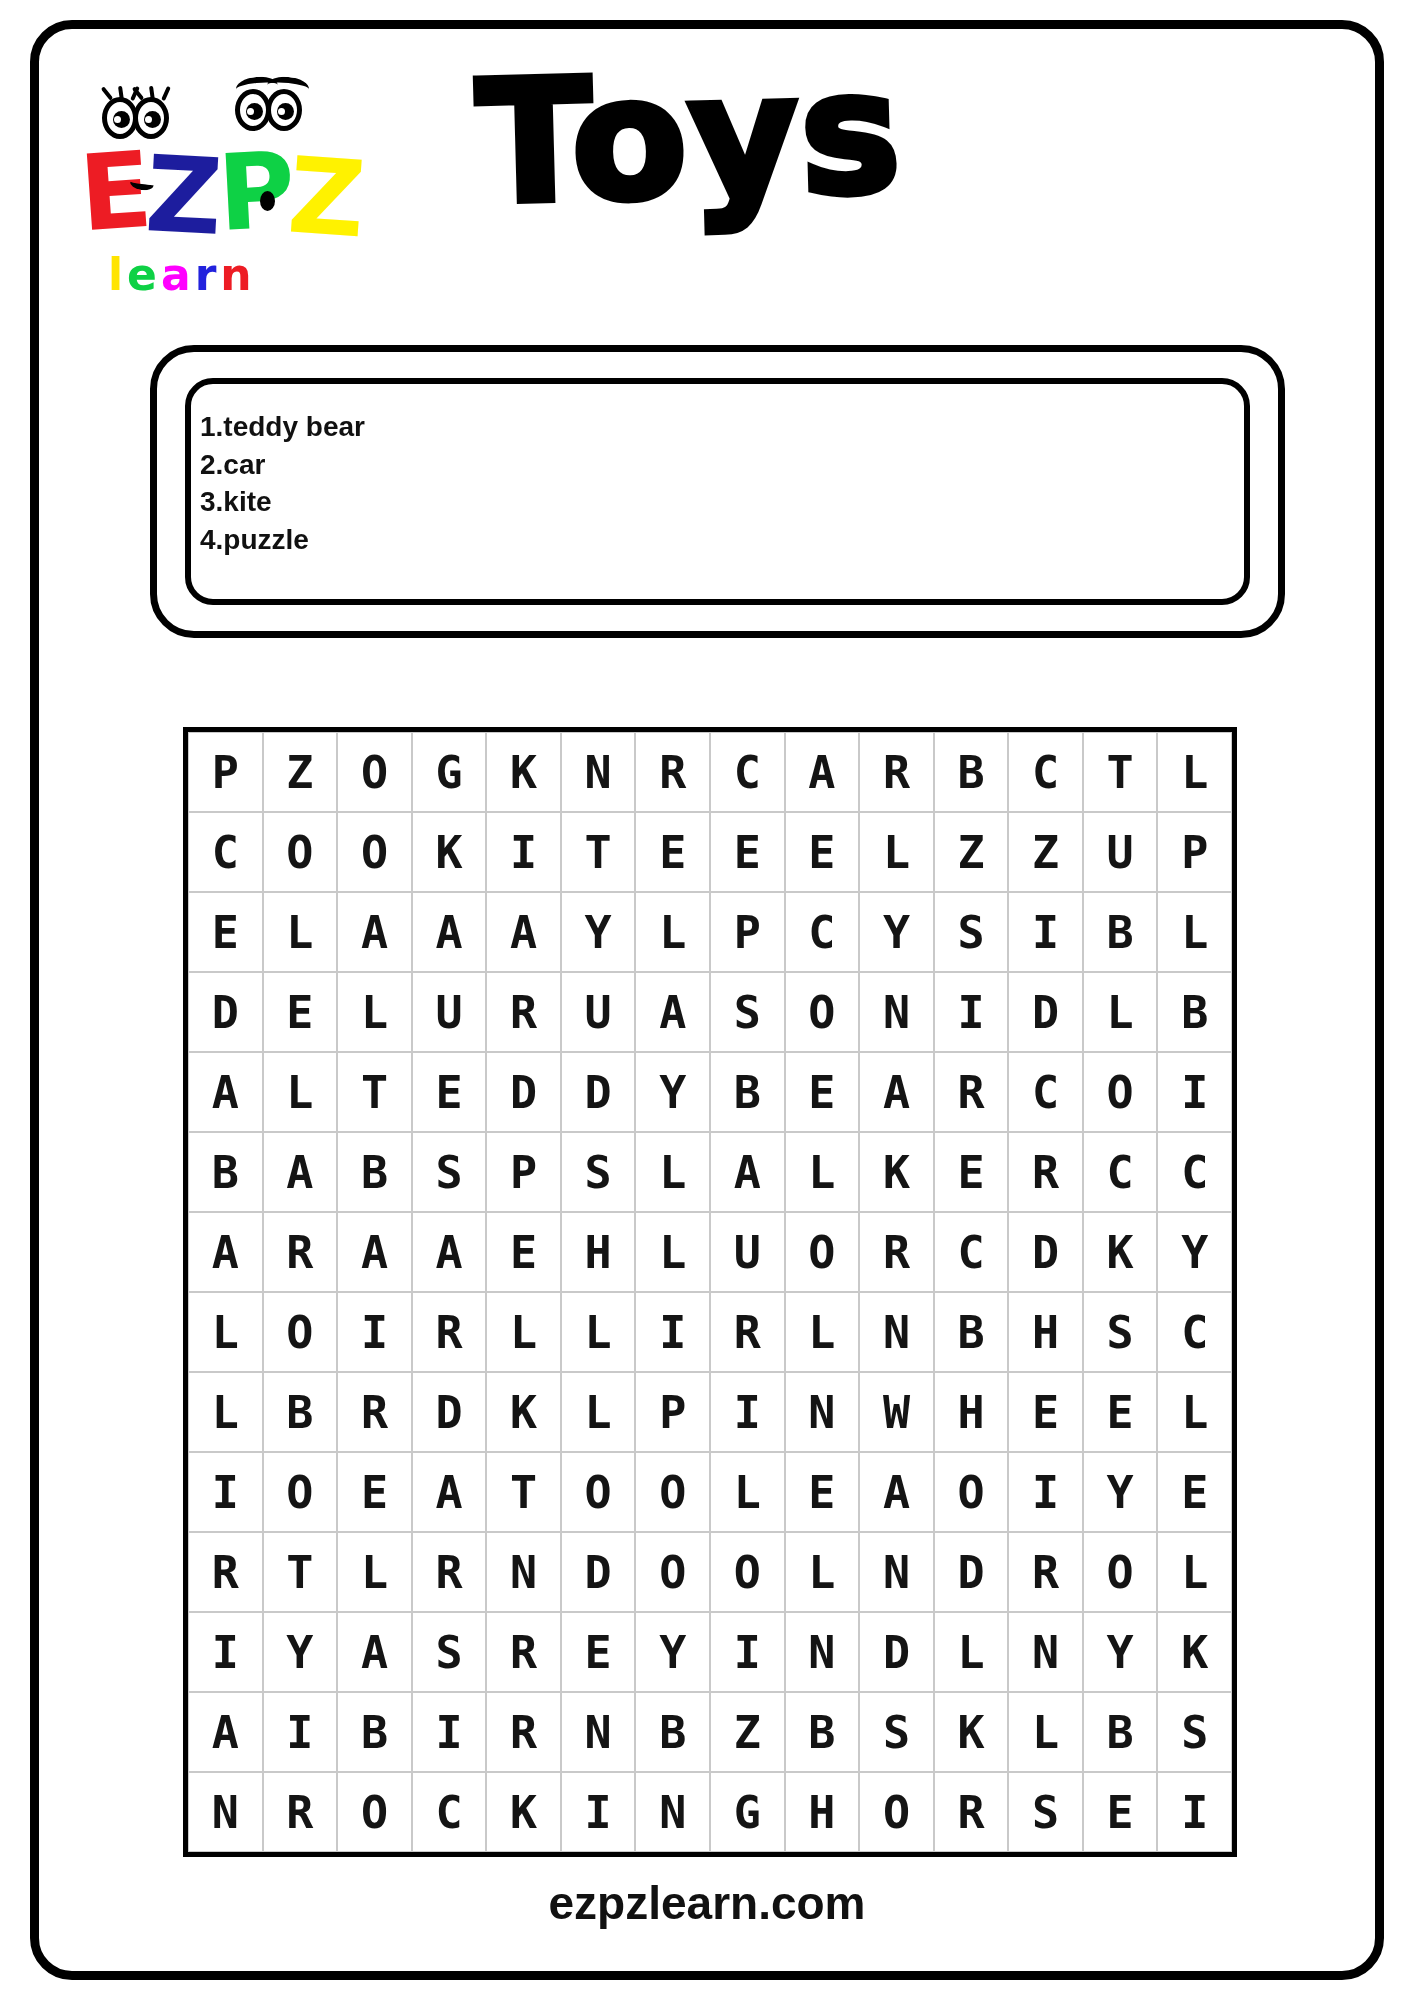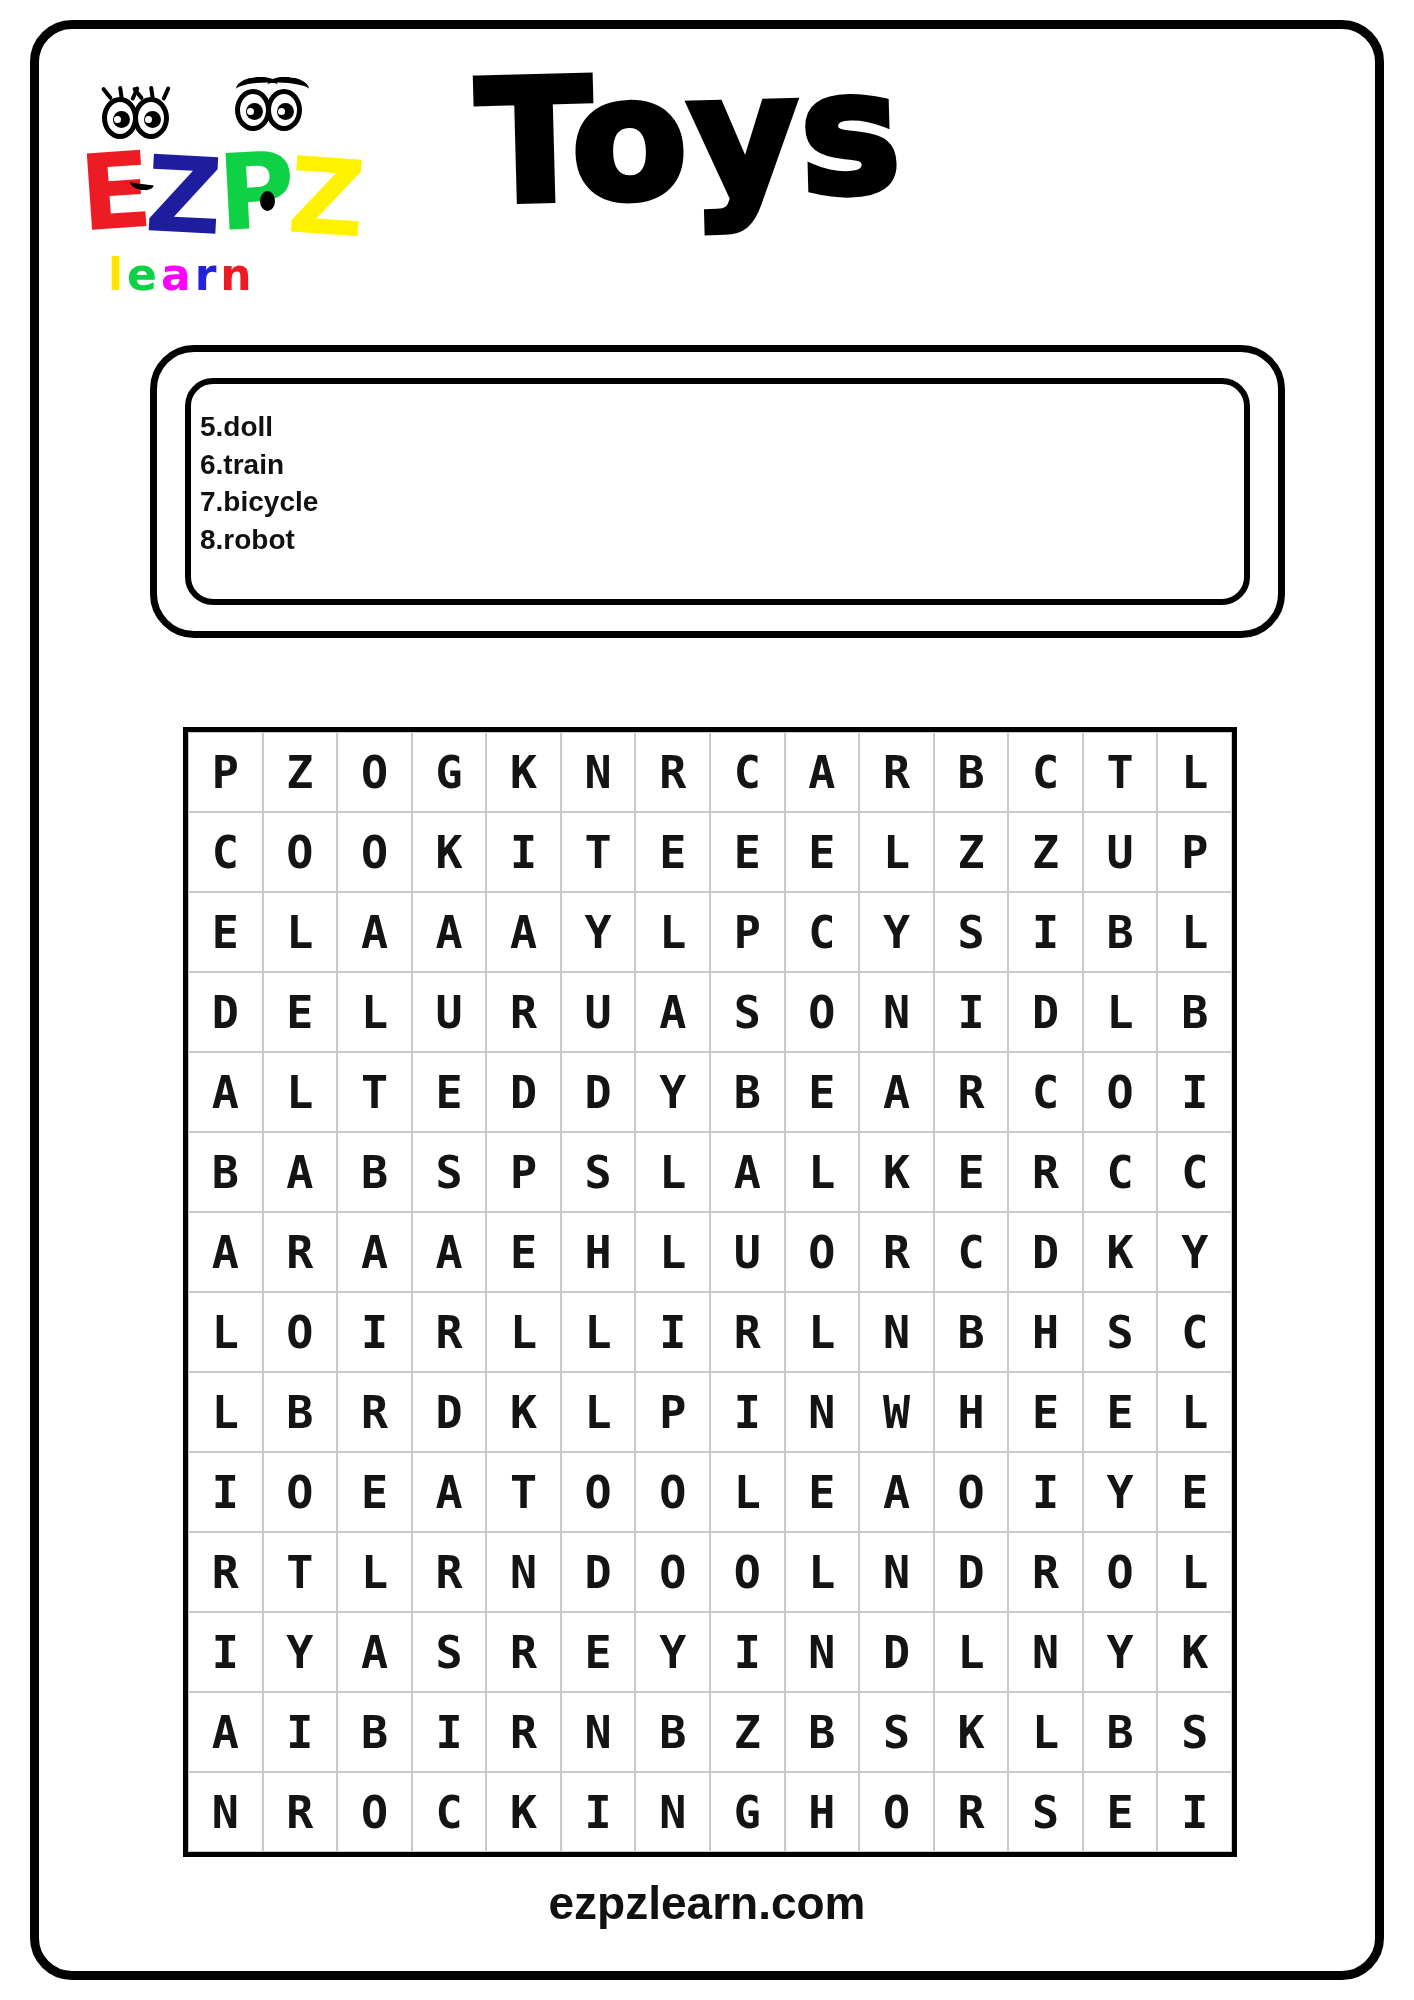--- a/index.html
+++ b/index.html
@@ -131,24 +131,24 @@
     </div>
 </div>
 
 <div class="page-title">Toys</div>
 
 <div class="wordbox-outer">
   <div class="wordbox-inner"></div>
 </div>
 <div class="word-cols">
     <div class="word-col">
-      <div class="word-item">5.doll</div>
-      <div class="word-item">6.train</div>
-      <div class="word-item">7.bicycle</div>
-      <div class="word-item">8.robot</div>
+      <div class="word-item">1.teddy bear</div>
+      <div class="word-item">2.car</div>
+      <div class="word-item">3.kite</div>
+      <div class="word-item">4.puzzle</div>
     </div>
   </div>
 
 <div class="ws-grid">
     <div class="ws-cell">P</div>
     <div class="ws-cell">Z</div>
     <div class="ws-cell">O</div>
     <div class="ws-cell">G</div>
     <div class="ws-cell">K</div>
     <div class="ws-cell">N</div>

